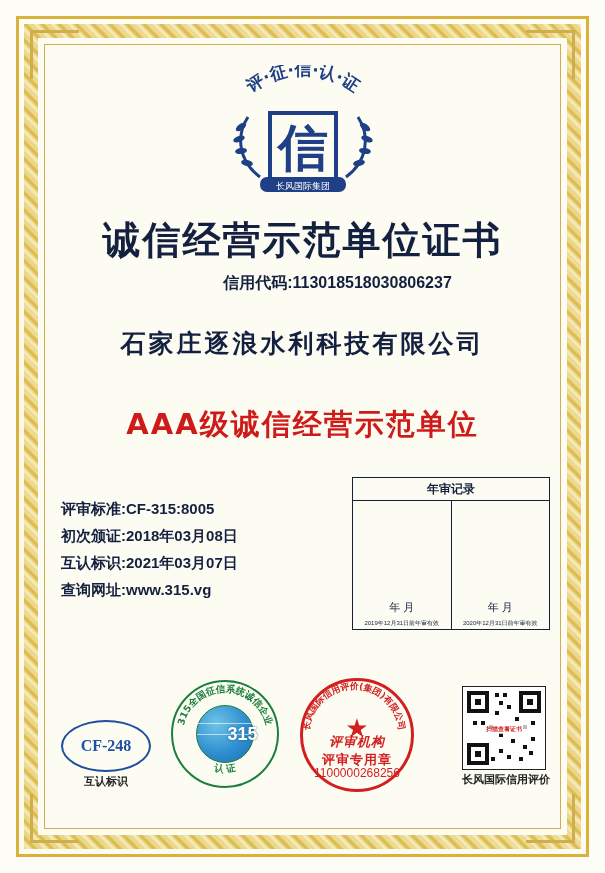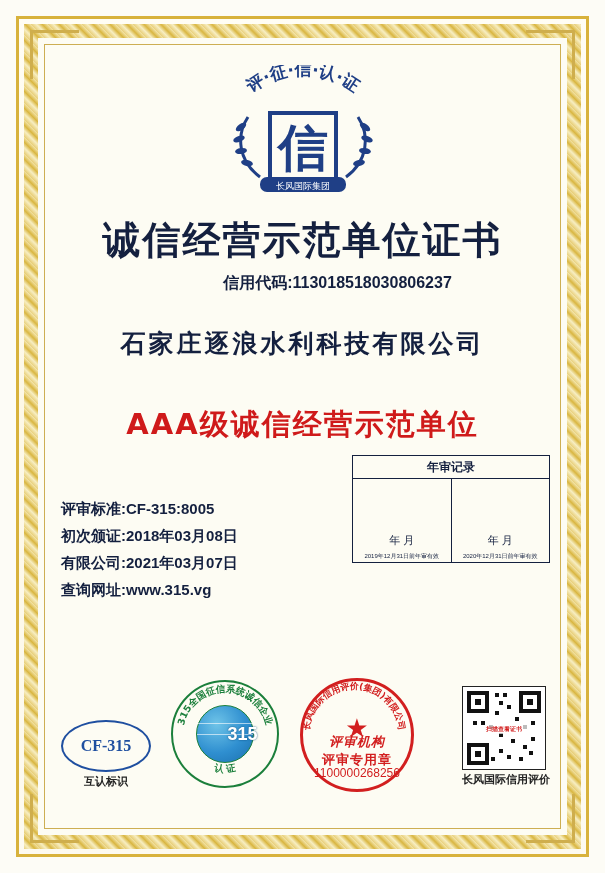--- a/index.html
+++ b/index.html
@@ -87,22 +87,22 @@
 
   
   .details{
     position:absolute;top:440px;left:6px;
     font-size:15px;color:#14203f;line-height:27px;font-weight:bold;
   }
   .details div{white-space:nowrap;}
 
   
   .review-box{
-    position:absolute;top:400px;right:0;
-    width:198px;height:108px;
+    position:absolute;top:422px;right:0;
+    width:198px;height:153px;
     border:1.5px solid #14203f;
     box-sizing:border-box;
   }
   .review-title{
     position:absolute;left:0;top:0;right:0;height:22px;
     border-bottom:1.5px solid #14203f;
     font-size:12px;color:#14203f;text-align:center;line-height:22px;
     font-weight:bold;
   }
   .review-cells{
@@ -242,42 +242,42 @@
     </div>
 
     <div class="main-title">诚信经营示范单位证书</div>
     <div class="credit-code">信用代码:113018518030806237</div>
     <div class="company">石家庄逐浪水利科技有限公司</div>
     <div class="grade">AAA级诚信经营示范单位</div>
 
     <div class="details">
       <div>评审标准:CF-315:8005</div>
       <div>初次颁证:2018年03月08日</div>
-      <div>有限公司:2021年03月07日</div>
+      <div>互认标识:2021年03月07日</div>
       <div>查询网址:www.315.vg</div>
     </div>
 
     <div class="review-box">
       <div class="review-title">年审记录</div>
       <div class="review-cells">
         <div class="review-cell">
           <div class="cell-ym">年  月</div>
           <div class="cell-note">2019年12月31日前年审有效</div>
         </div>
         <div class="review-cell">
           <div class="cell-ym">年  月</div>
           <div class="cell-note">2020年12月31日前年审有效</div>
         </div>
       </div>
     </div>
 
     <div class="seals">
 
       <div class="seal-item" style="left:6px;top:48px;">
-        <div class="cf-oval">CF-315</div>
+        <div class="cf-oval">CF-248</div>
         <div class="seal-caption">互认标识</div>
       </div>
 
       <div class="seal-item" style="left:116px;top:8px;">
         <div class="globe">
           <svg class="ring-text" viewBox="0 0 104 104" width="104" height="104">
             <defs>
               <path id="gtop" d="M 10,52 A 42,42 0 0 1 94,52"></path>
               <path id="gbot" d="M 14,52 A 38,38 0 0 0 90,52"></path>
             </defs>

